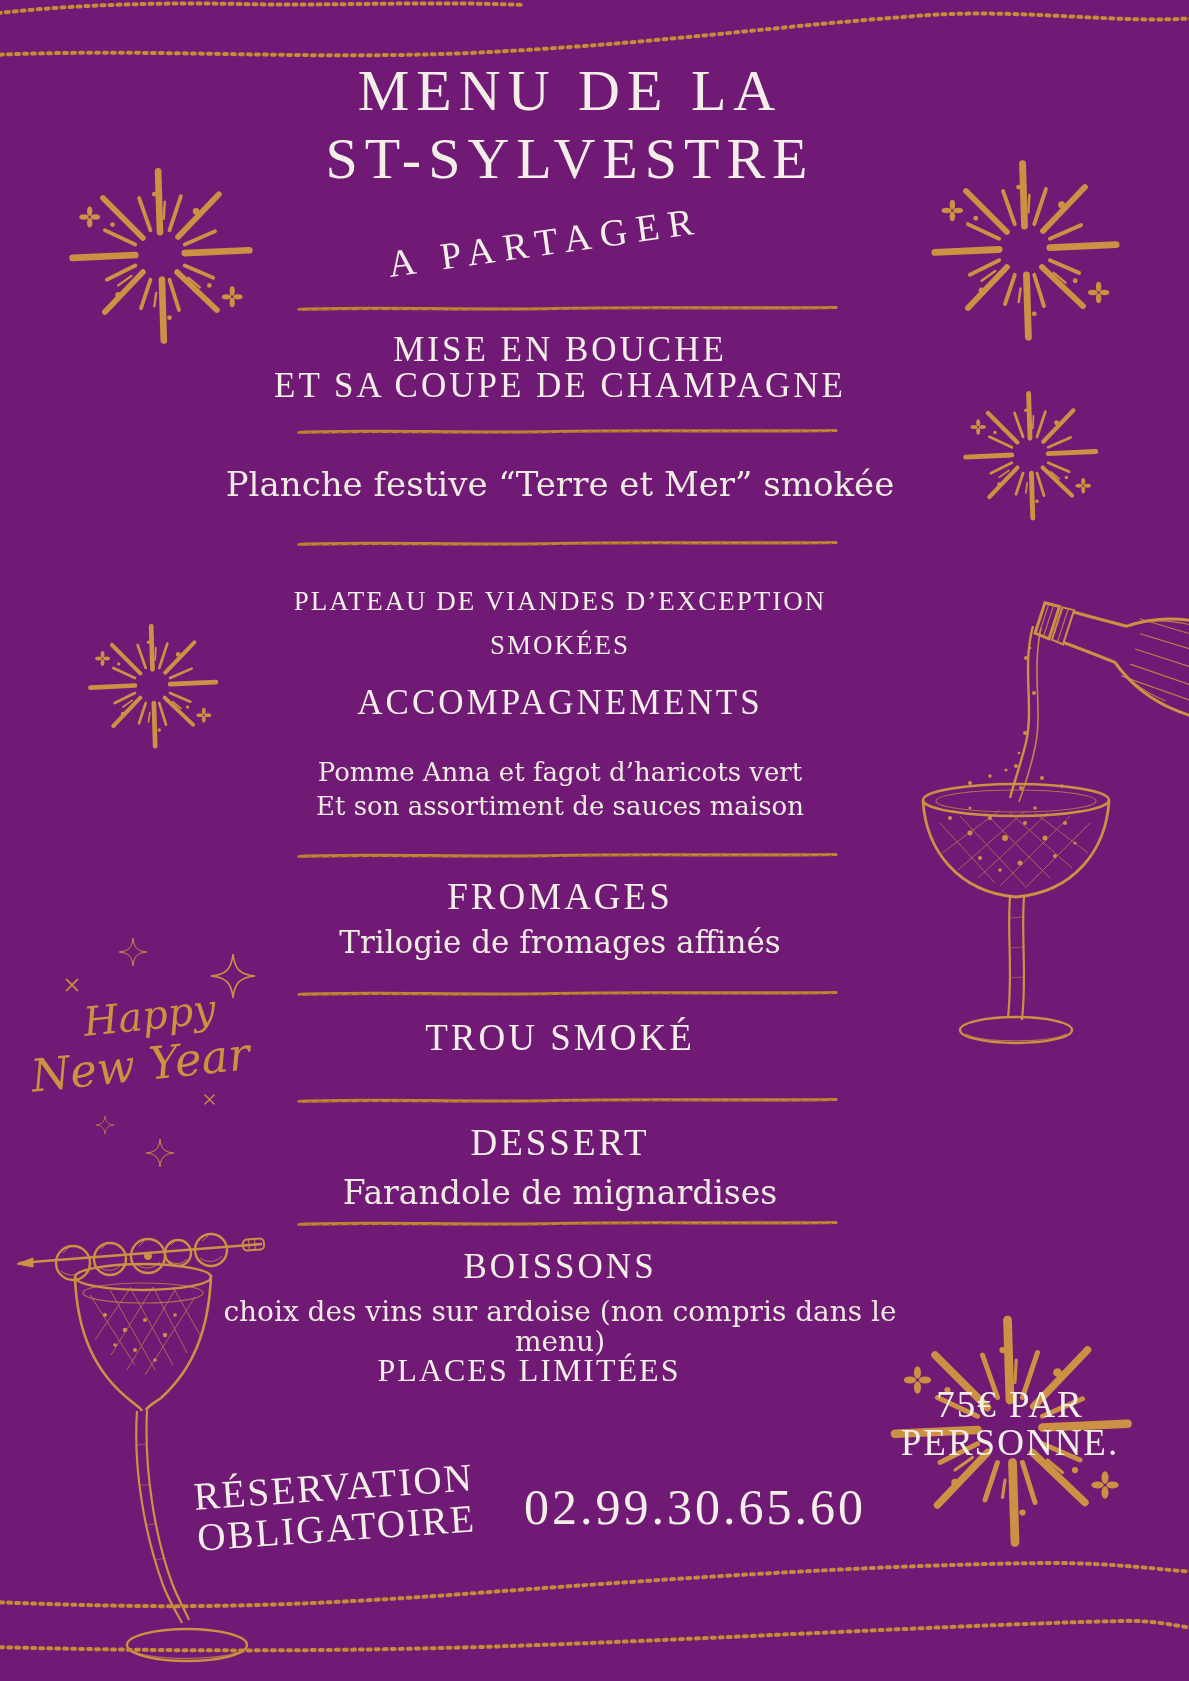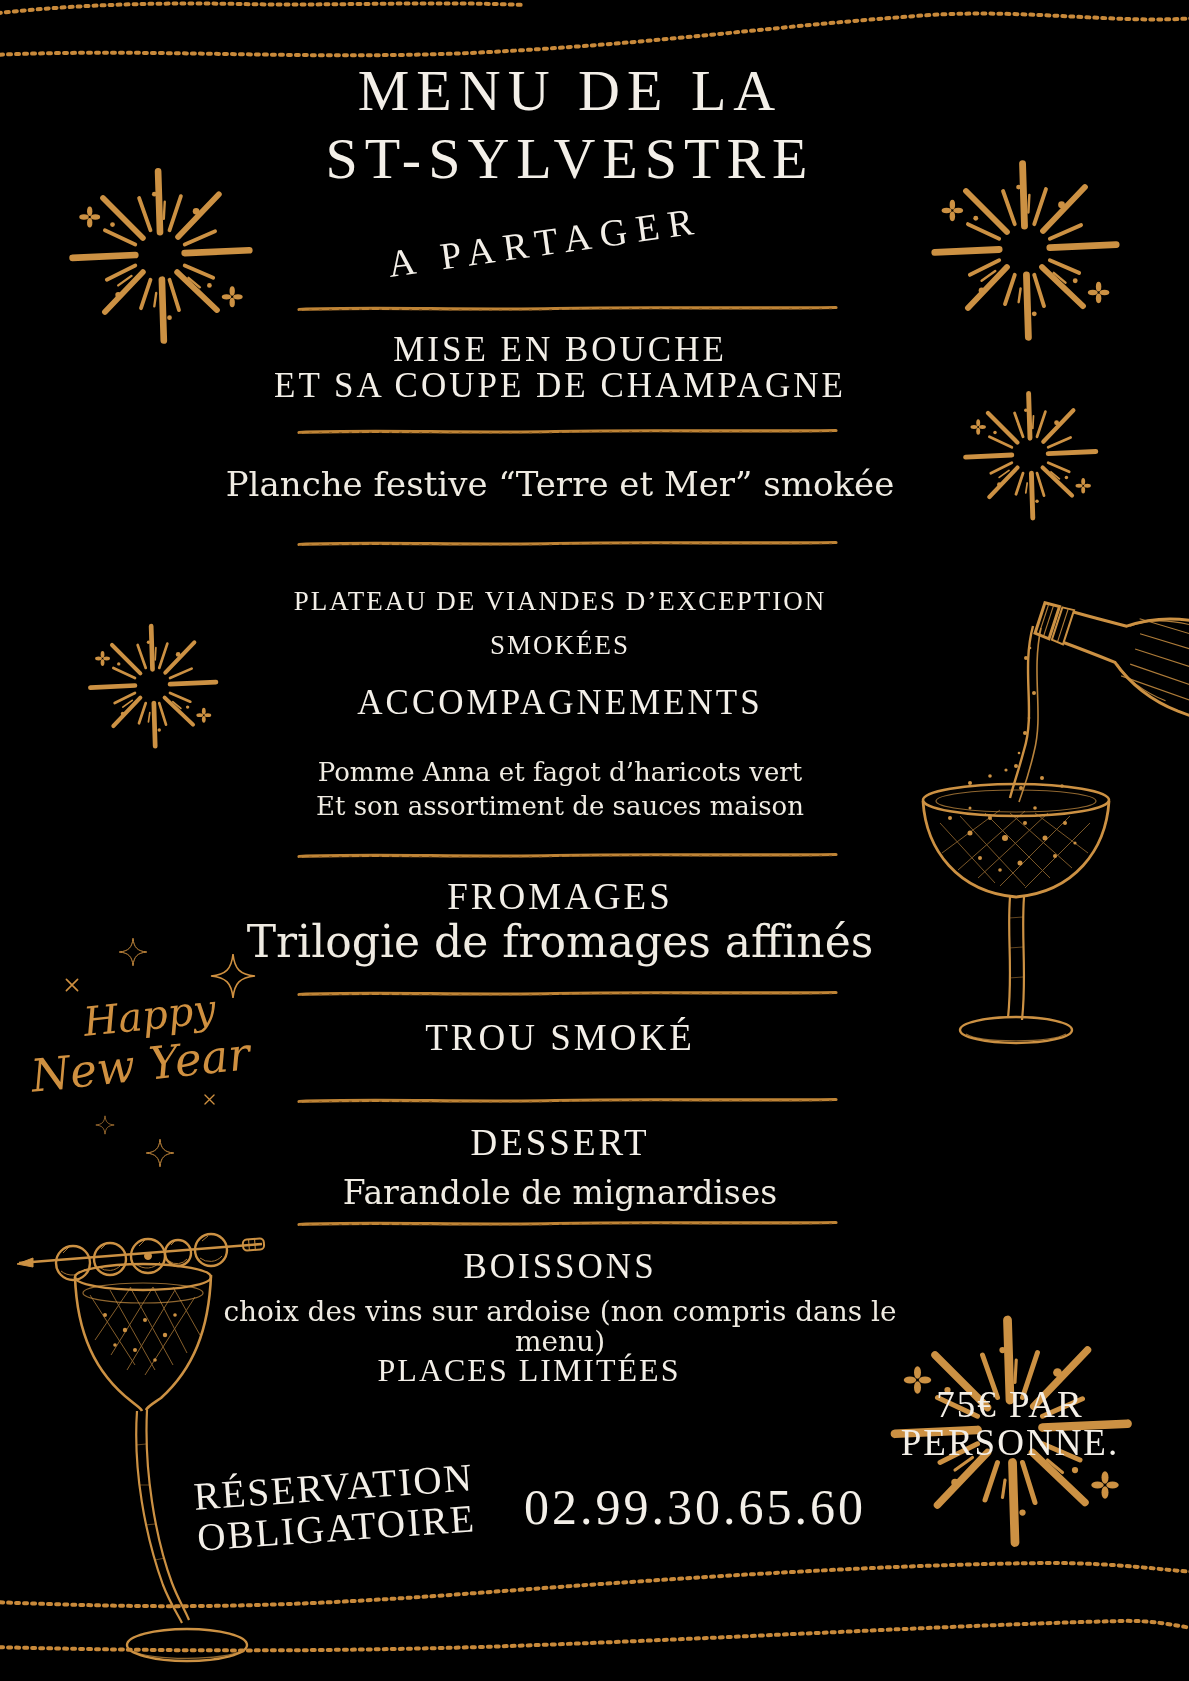--- a/index.html
+++ b/index.html
@@ -1,31 +1,31 @@
 <!DOCTYPE html>
 <html><head>
 <meta charset="utf-8">
 <style>
   * { margin:0; padding:0; box-sizing:border-box; }
   html,body { background:#2b2723; }
-  .poster { position:relative; width:1189px; height:1681px; background:#000000; overflow:hidden; font-family:"Liberation Serif", serif; }
+  .poster { position:relative; width:1189px; height:1681px; background:#701a75; overflow:hidden; font-family:"Liberation Serif", serif; }
   .abs { position:absolute; }
   .display { color:#f3efe8; font-family:"Liberation Serif", serif; font-weight:400; text-align:center; }
   .serif { color:#efebe2; font-family:"DejaVu Serif", serif; font-weight:400; text-align:center; }
   .script { color:#cf9040; font-family:"DejaVu Serif", serif; font-style:italic; }
   svg.decor { position:absolute; overflow:visible; display:block; }
   .title { top:57px; left:150px; width:840px; font-size:58px; line-height:68px; letter-spacing:7px; }
   .tagline { top:218px; left:345px; width:400px; font-size:38px; line-height:48px; letter-spacing:9px; transform:rotate(-8deg); }
   .mise { top:332px; left:180px; width:760px; font-size:35px; line-height:36px; letter-spacing:3px; }
   .planche { top:466px; left:180px; width:760px; font-size:34px; line-height:36px; }
   .plateau { top:579px; left:110px; width:900px; font-size:27px; line-height:44px; letter-spacing:2px; }
   .acc-title { top:685px; left:180px; width:760px; font-size:35px; line-height:36px; letter-spacing:3px; }
   .acc-desc { top:755px; left:180px; width:760px; font-size:26px; line-height:34px; }
   .fromages-title { top:878px; left:180px; width:760px; font-size:37px; line-height:38px; letter-spacing:3px; }
-  .fromages-desc { top:925px; left:180px; width:760px; font-size:44px; line-height:34px; }
+  .fromages-desc { top:925px; left:180px; width:760px; font-size:31px; line-height:34px; }
   .trou { top:1019px; left:180px; width:760px; font-size:37px; line-height:38px; letter-spacing:3px; }
   .dessert-title { top:1124px; left:180px; width:760px; font-size:37px; line-height:38px; letter-spacing:3px; }
   .dessert-desc { top:1176px; left:180px; width:760px; font-size:33px; line-height:34px; }
   .boissons-title { top:1249px; left:180px; width:760px; font-size:35px; line-height:36px; letter-spacing:3px; }
   .boissons-desc { top:1297px; left:180px; width:760px; font-size:28px; line-height:30px; }
   .places { top:1350px; left:224px; width:610px; font-size:32px; line-height:41px; letter-spacing:2px; z-index:2; }
   .price { top:1386px; left:845px; width:330px; font-size:37px; line-height:38px; letter-spacing:2px; z-index:2; }
   .reservation { top:1466px; left:165px; width:340px; font-size:39px; line-height:41px; letter-spacing:2px; transform:rotate(-4deg); z-index:2; }
   .phone { top:1480px; left:475px; width:440px; font-size:50px; line-height:54px; letter-spacing:3px; z-index:2; }
   .happy { top:992px; left:28px; width:250px; transform:rotate(-6deg); z-index:1; }

